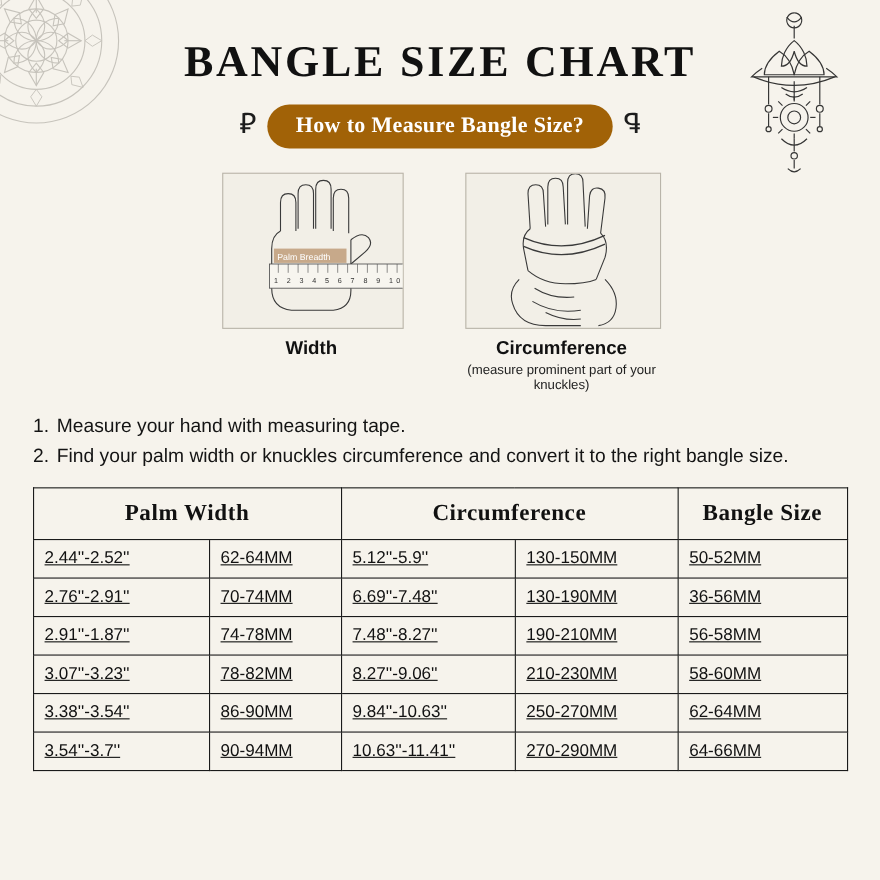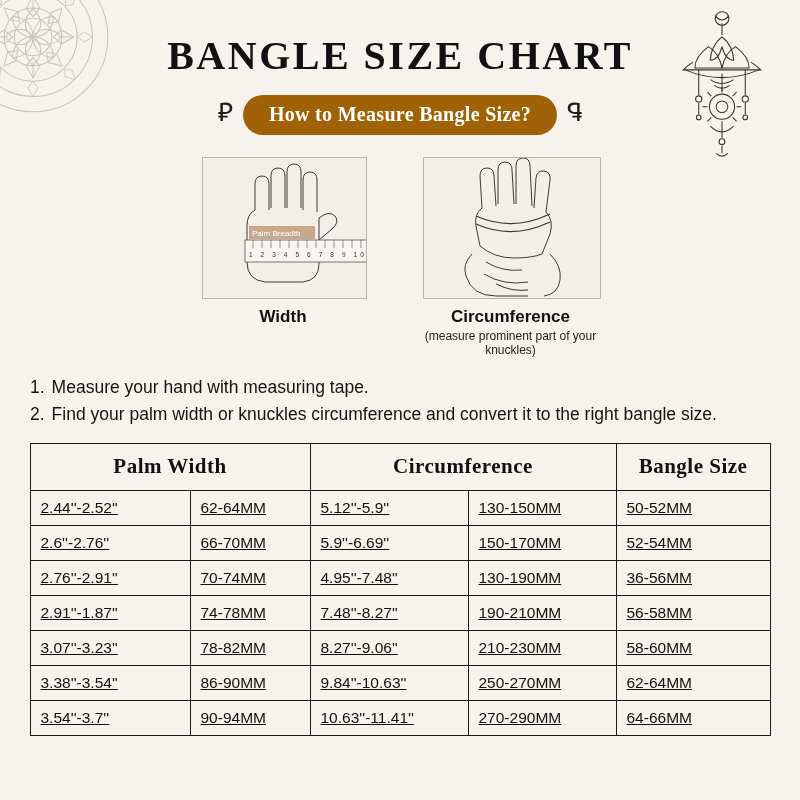--- a/index.html
+++ b/index.html
@@ -353,30 +353,23 @@
   </thead>
   <tbody>
     <tr>
       <td class="left">2.44''-2.52''</td>
       <td class="left">62-64MM</td>
       <td class="left">5.12''-5.9''</td>
       <td class="left">130-150MM</td>
       <td class="left">50-52MM</td>
     </tr>
     <tr>
-      <td class="left">2.6''-2.76''</td>
-      <td class="left">66-70MM</td>
-      <td class="left">5.9''-6.69''</td>
-      <td class="left">150-170MM</td>
-      <td class="left">52-54MM</td>
-    </tr>
-    <tr>
       <td class="left">2.76''-2.91''</td>
       <td class="left">70-74MM</td>
-      <td class="left">4.95''-7.48''</td>
+      <td class="left">6.69''-7.48''</td>
       <td class="left">130-190MM</td>
       <td class="left">36-56MM</td>
     </tr>
     <tr>
       <td class="left">2.91''-1.87''</td>
       <td class="left">74-78MM</td>
       <td class="left">7.48''-8.27''</td>
       <td class="left">190-210MM</td>
       <td class="left">56-58MM</td>
     </tr>

